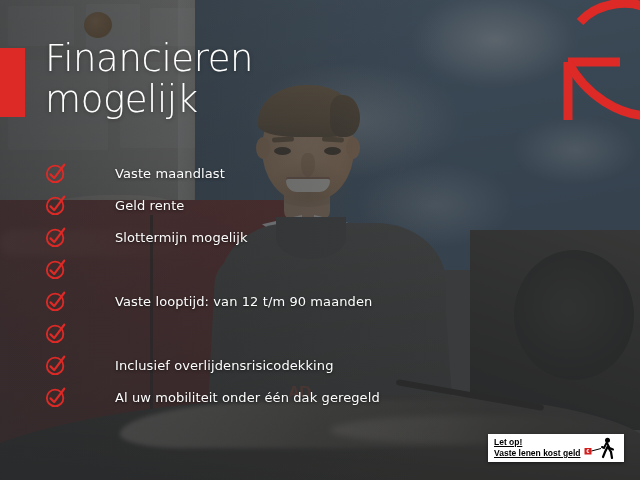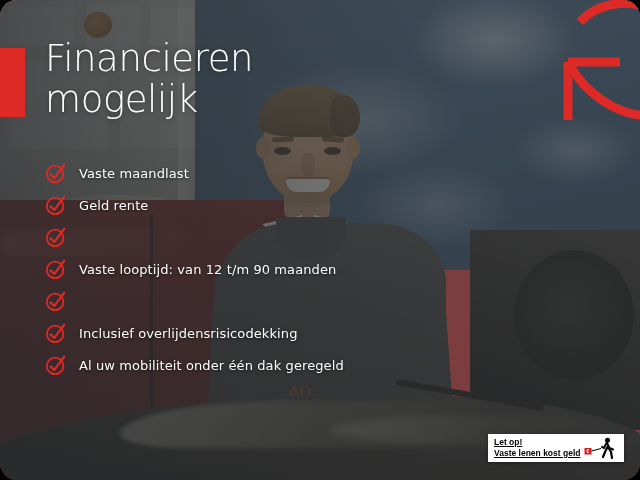--- a/index.html
+++ b/index.html
@@ -9,22 +9,21 @@
   }
   body {
     font-family: "Liberation Sans", sans-serif;
   }
 
   .banner {
     position: relative;
     width: 640px;
     height: 480px;
     overflow: hidden;
-    background: #ef4444;
-    border-radius: 17px;
+    background: #404040;
   }
 
   
   .photo { position: absolute; inset: 0; overflow: hidden; }
 
   
   .sky {
     position: absolute;
     left: 195px; top: 0; width: 445px; height: 270px;
     background:
@@ -289,20 +288,21 @@
     margin: 0;
     padding: 0;
     position: absolute;
     top: 119px;
     left: 0;
   }
   .feature-item {
     display: flex;
     align-items: center;
     height: 32px;
+    gap: 36px;
   }
   .check-icon {
     flex: 0 0 auto;
     width: 22px;
     height: 22px;
     margin-right: 12px;
     display: block;
   }
   .feature-label {
     font-family: "DejaVu Sans", sans-serif;
@@ -422,20 +422,27 @@
       </li>
 
       <li class="feature-item">
         <svg class="check-icon" viewBox="0 0 24 24">
           <circle cx="11" cy="13" r="9" fill="none" stroke="#dd2a26" stroke-width="2"></circle>
           <path d="M6 13.5 L10 17.5 L21 3" fill="none" stroke="#dd2a26" stroke-width="2.4" stroke-linecap="round" stroke-linejoin="round"></path>
         </svg>
         <span class="feature-label">Geld rente</span>
       </li>
 
+      <li class="feature-item">
+        <svg class="check-icon" viewBox="0 0 24 24">
+          <circle cx="11" cy="13" r="9" fill="none" stroke="#dd2a26" stroke-width="2"></circle>
+          <path d="M6 13.5 L10 17.5 L21 3" fill="none" stroke="#dd2a26" stroke-width="2.4" stroke-linecap="round" stroke-linejoin="round"></path>
+        </svg>
+        <span class="feature-label">Slottermijn mogelijk</span>
+      </li>
 
       <li class="feature-item">
         <svg class="check-icon" viewBox="0 0 24 24">
           <circle cx="11" cy="13" r="9" fill="none" stroke="#dd2a26" stroke-width="2"></circle>
           <path d="M6 13.5 L10 17.5 L21 3" fill="none" stroke="#dd2a26" stroke-width="2.4" stroke-linecap="round" stroke-linejoin="round"></path>
         </svg>
       </li>
 
       <li class="feature-item">
         <svg class="check-icon" viewBox="0 0 24 24">

